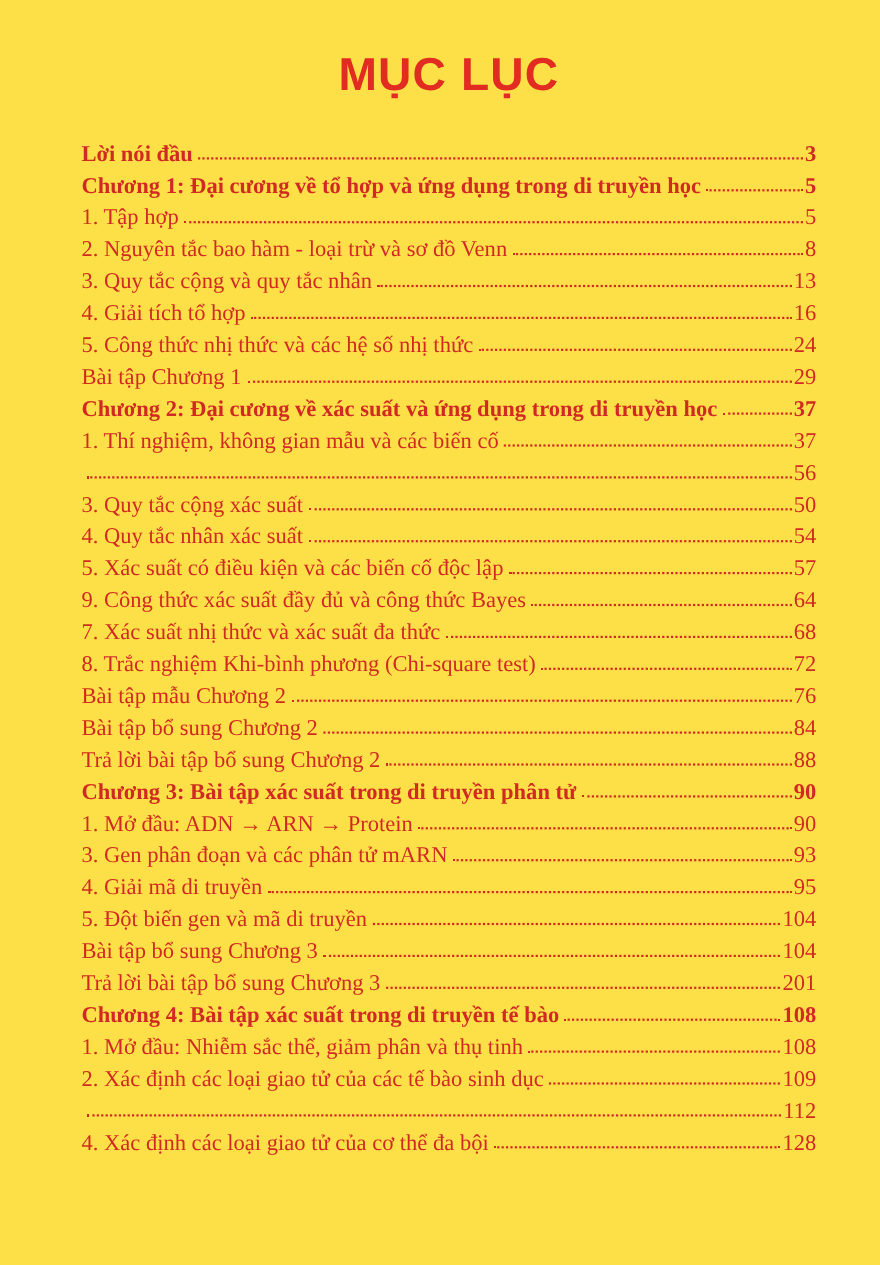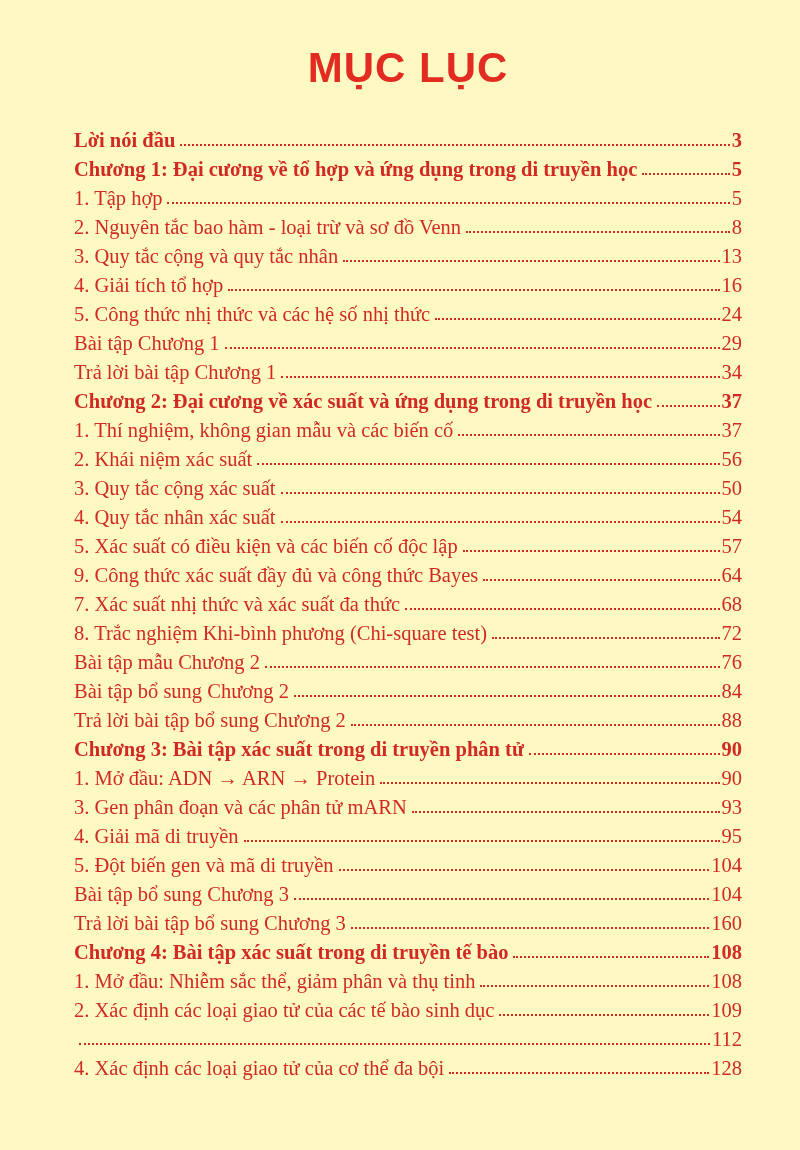--- a/index.html
+++ b/index.html
@@ -11,21 +11,21 @@
     width: 800px;
     height: 1150px;
     overflow: hidden;
     font-family: "Liberation Serif", serif;
   }
   .page {
     box-sizing: border-box;
     width: 800px;
     height: 1150px;
     padding: 44px 58px 13px 74px;
-    background: #fef9c3;
+    background: #fde047;
   }
   .title {
     font-family: "Liberation Sans", sans-serif;
     font-weight: bold;
     color: #e22b21;
     text-align: center;
     font-size: 42px;
     letter-spacing: 1px;
     margin: 0 0 34px 0;
   }
@@ -106,40 +106,34 @@
     <span class="toc-dots"></span>
     <span class="toc-page">24</span>
   </div>
 
   <div class="toc-row">
     <span class="toc-label">Bài tập Chương 1</span>
     <span class="toc-dots"></span>
     <span class="toc-page">29</span>
   </div>
 
-  <div class="toc-row">
-    <span class="toc-label">Trả lời bài tập Chương 1</span>
-    <span class="toc-dots"></span>
-    <span class="toc-page">34</span>
-  </div>
 
   <div class="toc-row bold">
     <span class="toc-label">Chương 2: Đại cương về xác suất và ứng dụng trong di truyền học</span>
     <span class="toc-dots"></span>
     <span class="toc-page">37</span>
   </div>
 
   <div class="toc-row">
     <span class="toc-label">1. Thí nghiệm, không gian mẫu và các biến cố</span>
     <span class="toc-dots"></span>
     <span class="toc-page">37</span>
   </div>
 
   <div class="toc-row">
-    <span class="toc-label">2. Khái niệm xác suất</span>
     <span class="toc-dots"></span>
     <span class="toc-page">56</span>
   </div>
 
   <div class="toc-row">
     <span class="toc-label">3. Quy tắc cộng xác suất</span>
     <span class="toc-dots"></span>
     <span class="toc-page">50</span>
   </div>
 
@@ -224,21 +218,21 @@
 
   <div class="toc-row">
     <span class="toc-label">Bài tập bổ sung Chương 3</span>
     <span class="toc-dots"></span>
     <span class="toc-page">104</span>
   </div>
 
   <div class="toc-row">
     <span class="toc-label">Trả lời bài tập bổ sung Chương 3</span>
     <span class="toc-dots"></span>
-    <span class="toc-page">160</span>
+    <span class="toc-page">201</span>
   </div>
 
   <div class="toc-row bold">
     <span class="toc-label">Chương 4: Bài tập xác suất trong di truyền tế bào</span>
     <span class="toc-dots"></span>
     <span class="toc-page">108</span>
   </div>
 
   <div class="toc-row">
     <span class="toc-label">1. Mở đầu: Nhiễm sắc thể, giảm phân và thụ tinh</span>

